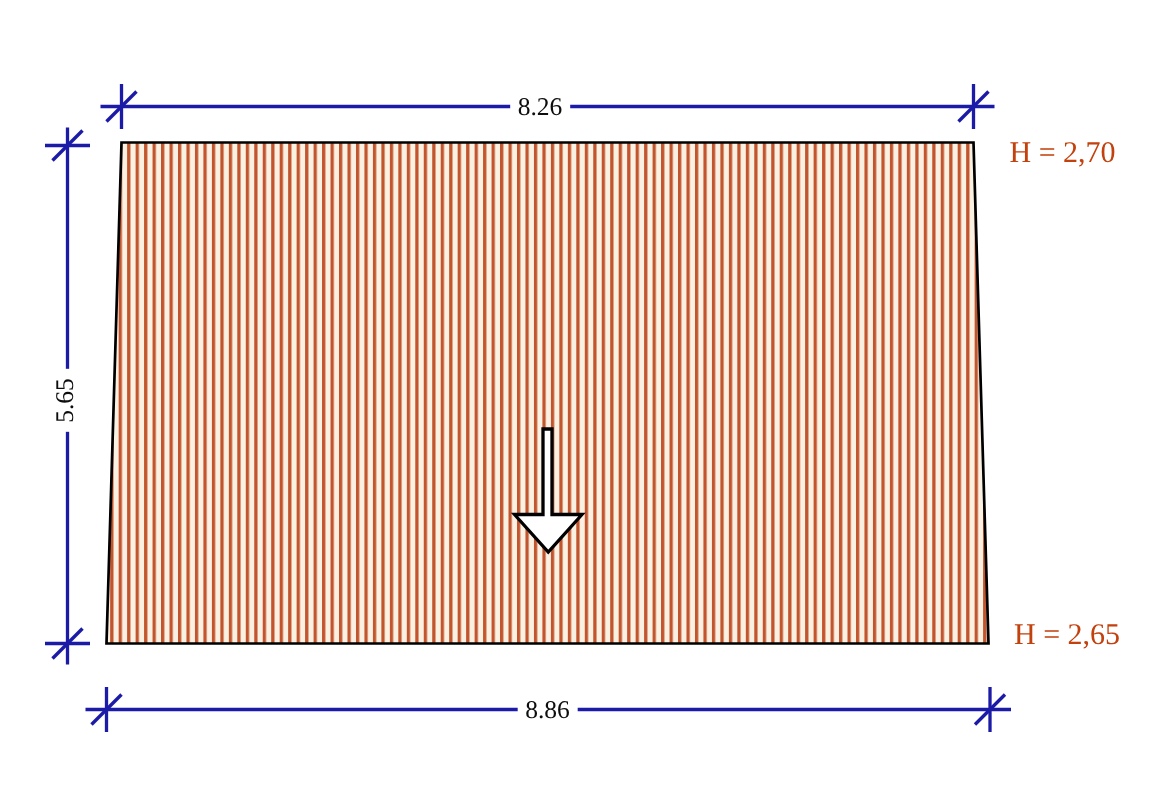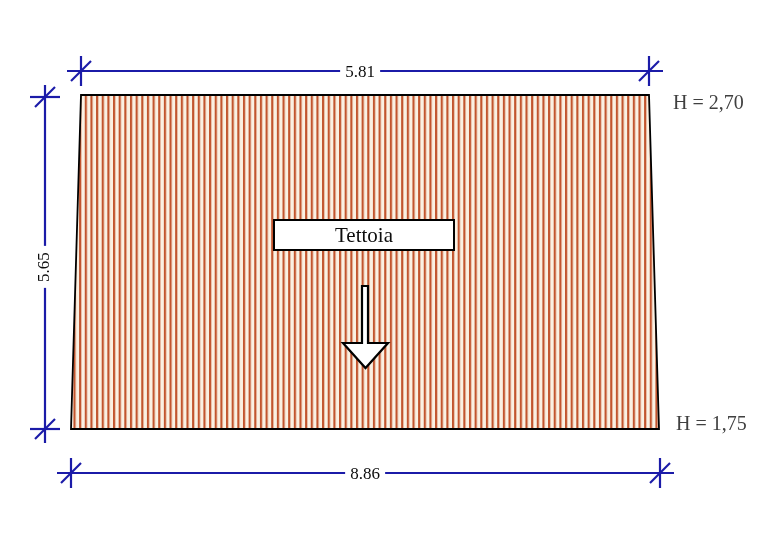--- a/index.html
+++ b/index.html
@@ -29,21 +29,21 @@
     line-height: 19px;
     padding: 0 5px;
     white-space: nowrap;
   }
   .dim-label.vertical {
     transform: translate(-50%, -50%) rotate(-90deg);
     padding: 0 6px;
   }
   .height-label {
     position: absolute;
-    color: #404040;
+    color: #c2410c;
     font-size: 20px;
     line-height: 22px;
     white-space: nowrap;
   }
   .tettoia-box {
     position: absolute;
     left: 273px;
     top: 219px;
     width: 178px;
     height: 28px;
@@ -96,27 +96,24 @@
         <line x1="30" y1="97" x2="60" y2="97"></line>
         <line x1="35" y1="107" x2="55" y2="87"></line>
         <line x1="30" y1="429" x2="60" y2="429"></line>
         <line x1="35" y1="439" x2="55" y2="419"></line>
       </g>
     </g>
 
     <path d="M362,286 L368,286 L368,343 L388,343 L365.5,368 L343,343 L362,343 Z" fill="#ffffff" stroke="#000000" stroke-width="2.2" stroke-linejoin="miter"></path>
   </svg>
 
-  <div class="dim-label" style="left:360px; top:71px;">5.81</div>
+  <div class="dim-label" style="left:360px; top:71px;">8.26</div>
 
   <div class="dim-label" style="left:365px; top:473px;">8.86</div>
 
   <div class="dim-label vertical" style="left:43px; top:267px;">5.65</div>
 
   <div class="height-label" style="left:673px; top:91px;">H = 2,70</div>
 
-  <div class="height-label" style="left:676px; top:412px;">H = 1,75</div>
+  <div class="height-label" style="left:676px; top:412px;">H = 2,65</div>
 
-  <div class="tettoia-box">
-    <span>Tettoia</span>
-  </div>
 
 </div>
 
 </body></html>

